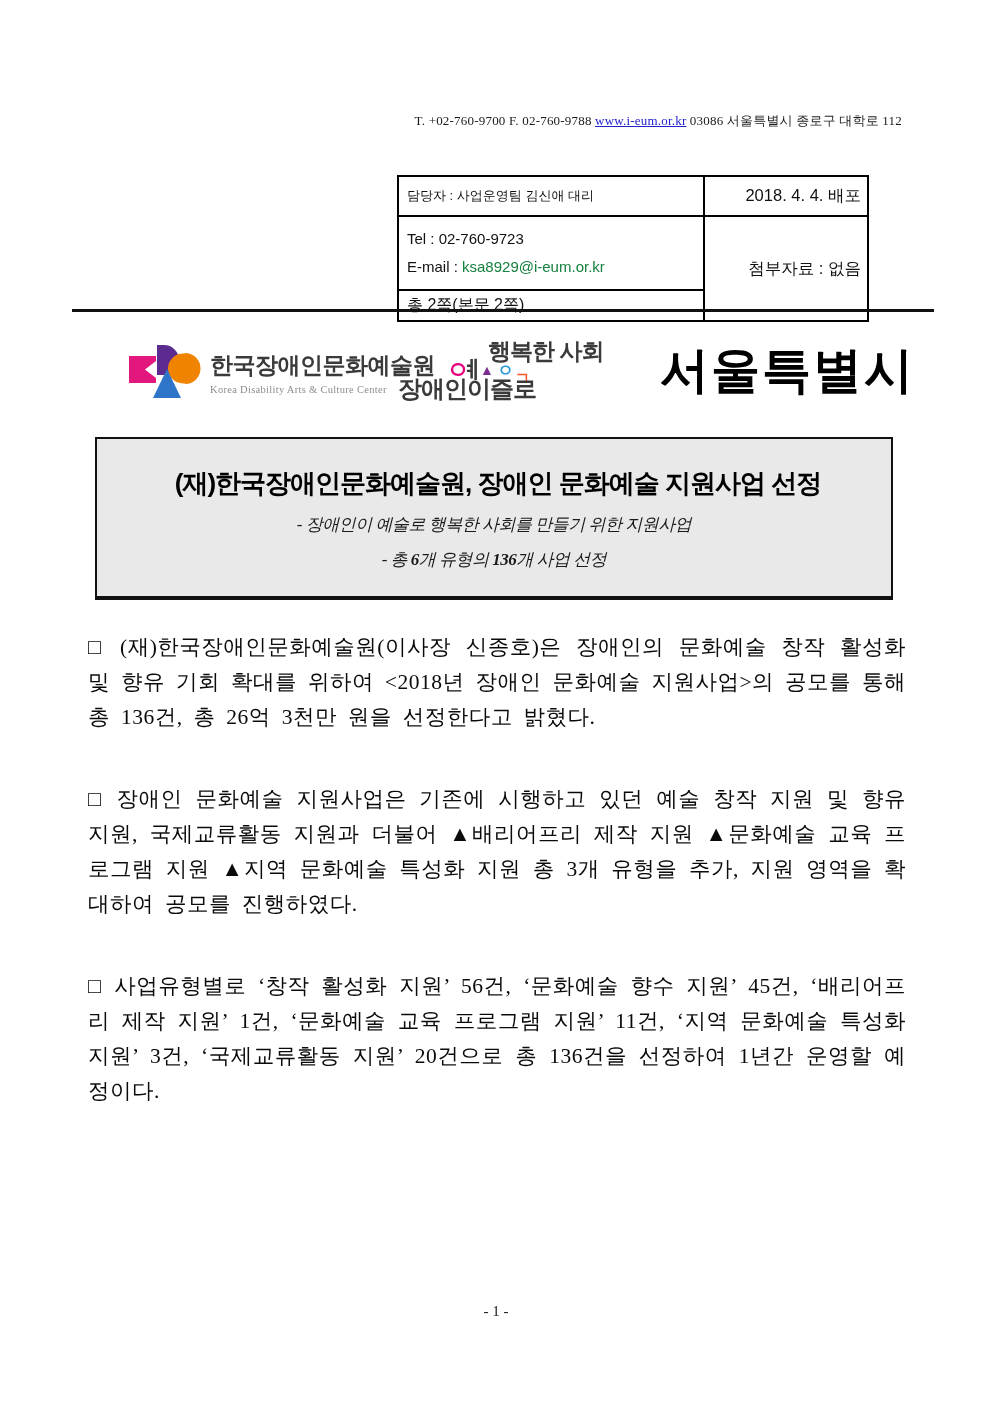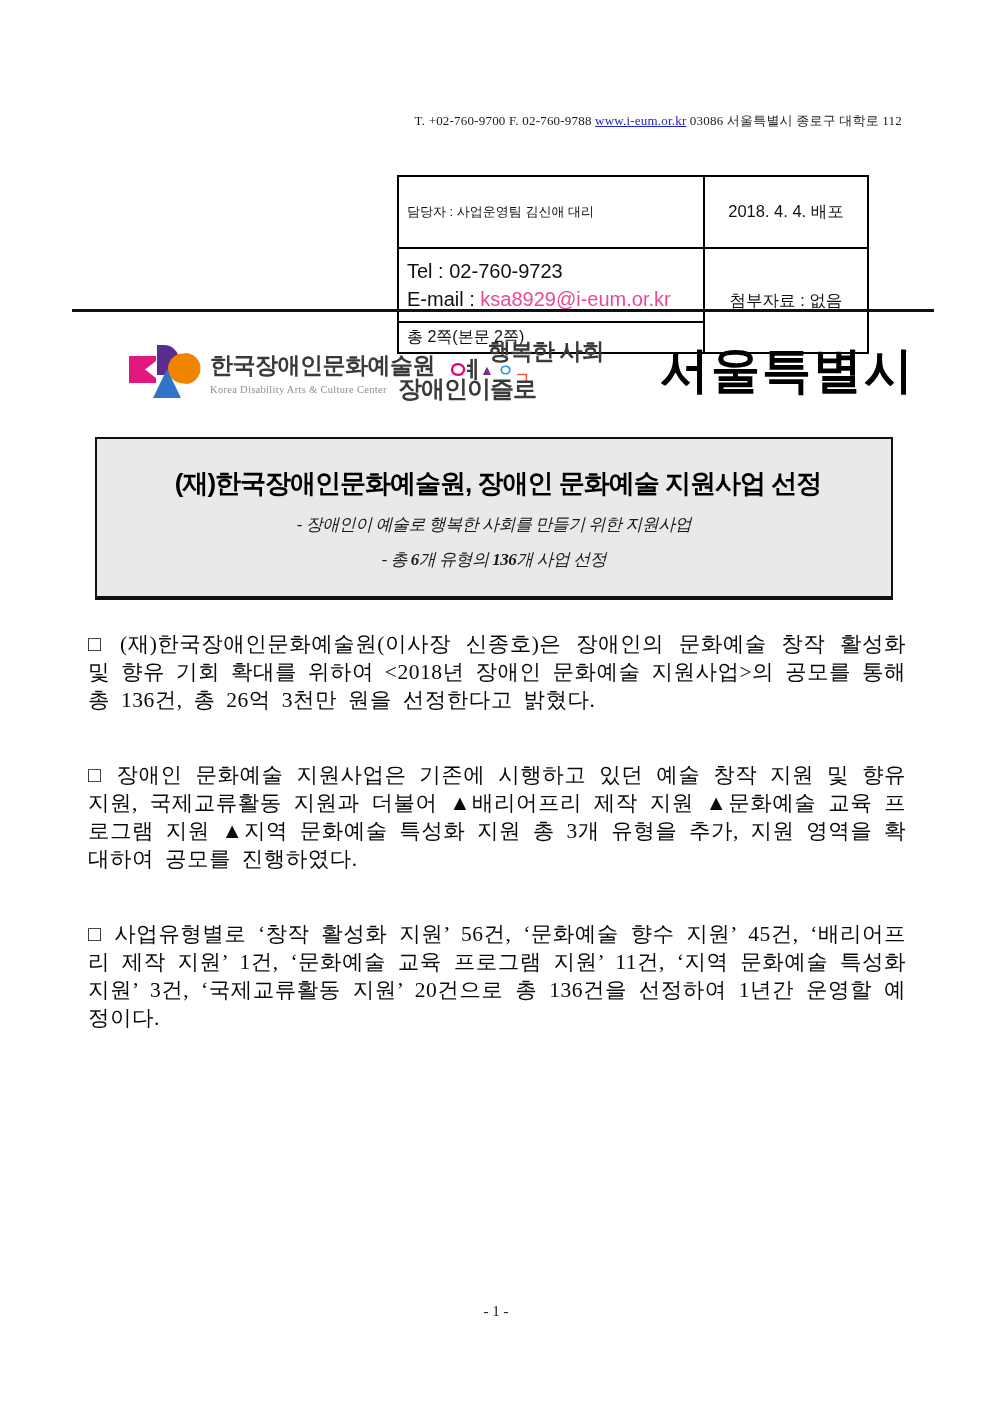--- a/index.html
+++ b/index.html
@@ -40,28 +40,28 @@
     border: 2px solid #000;
     vertical-align: middle;
   }
   .info-table td.left {
     width: 288px;
     padding: 4px 8px;
     font-size: 13px;
   }
   .info-table td.right {
     width: 150px;
-    text-align: center;
+    text-align: right;
     font-size: 16.5px;
-    padding: 20px 6px;
+    padding: 4px 6px;
   }
   .info-table tr.r1 td { height: 30px; }
-  .info-table td.tel-cell { height: 64px; font-size: 20px; line-height: 28px; }
+  .info-table td.tel-cell { height: 64px; font-size: 15px; line-height: 28px; }
   .info-table td.pages-cell { height: 18px; font-size: 16px; }
-  .email { color: #ec4899; text-decoration: none; }
+  .email { color: #15803d; text-decoration: none; }
 
   
   .rule {
     position: absolute;
     left: 72px;
     top: 309px;
     width: 862px;
     height: 3px;
     background: #111;
   }
@@ -162,21 +162,21 @@
   
   .body-text {
     position: absolute;
     left: 88px;
     top: 630px;
     width: 818px;
   }
   .body-text p {
     margin: 0 0 47px 0;
     font-size: 21.5px;
-    line-height: 28px;
+    line-height: 35px;
     text-align: justify;
     word-spacing: 5px;
     letter-spacing: 0.5px;
     color: #0a0a0a;
   }
 
   
   .page-number {
     position: absolute;
     top: 1303px;

